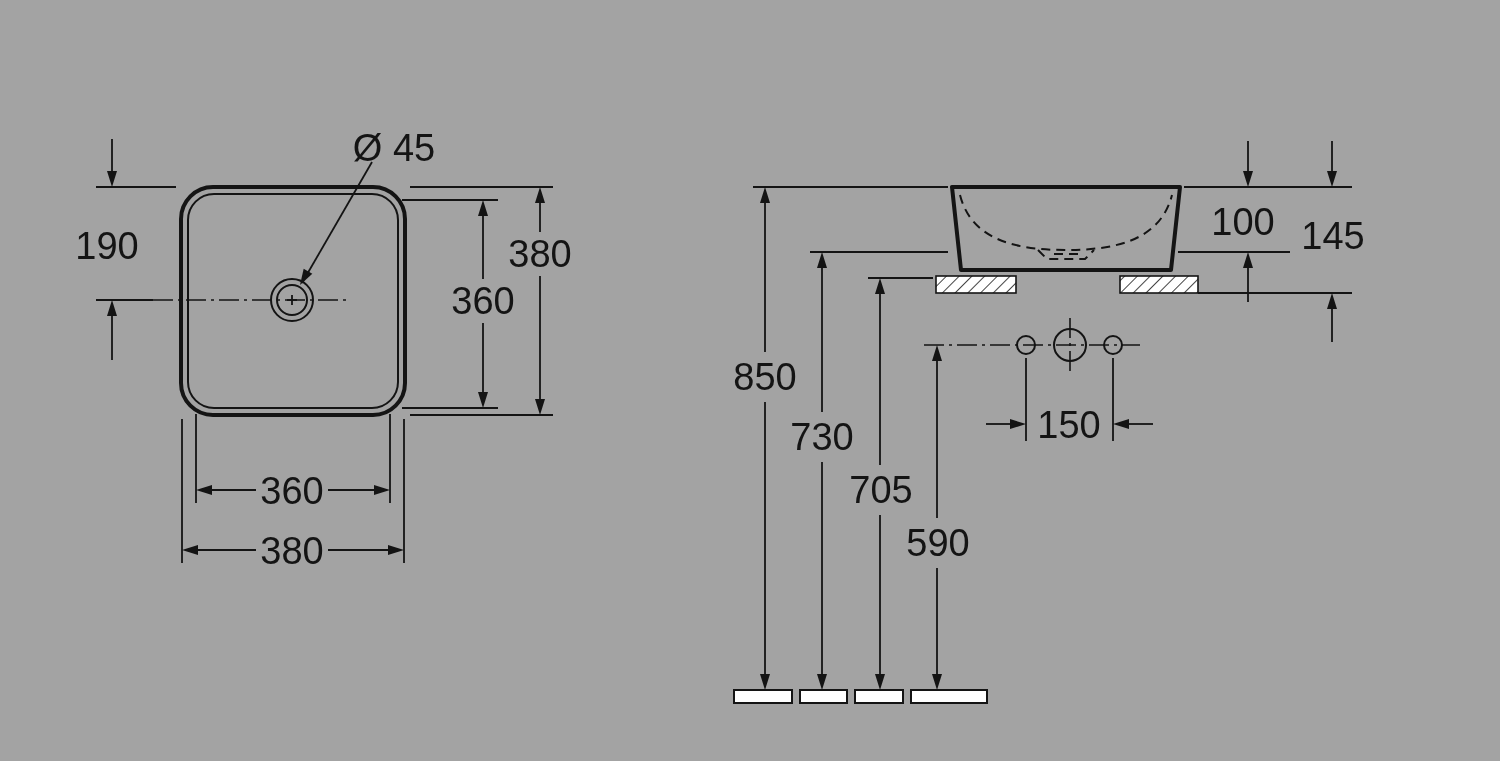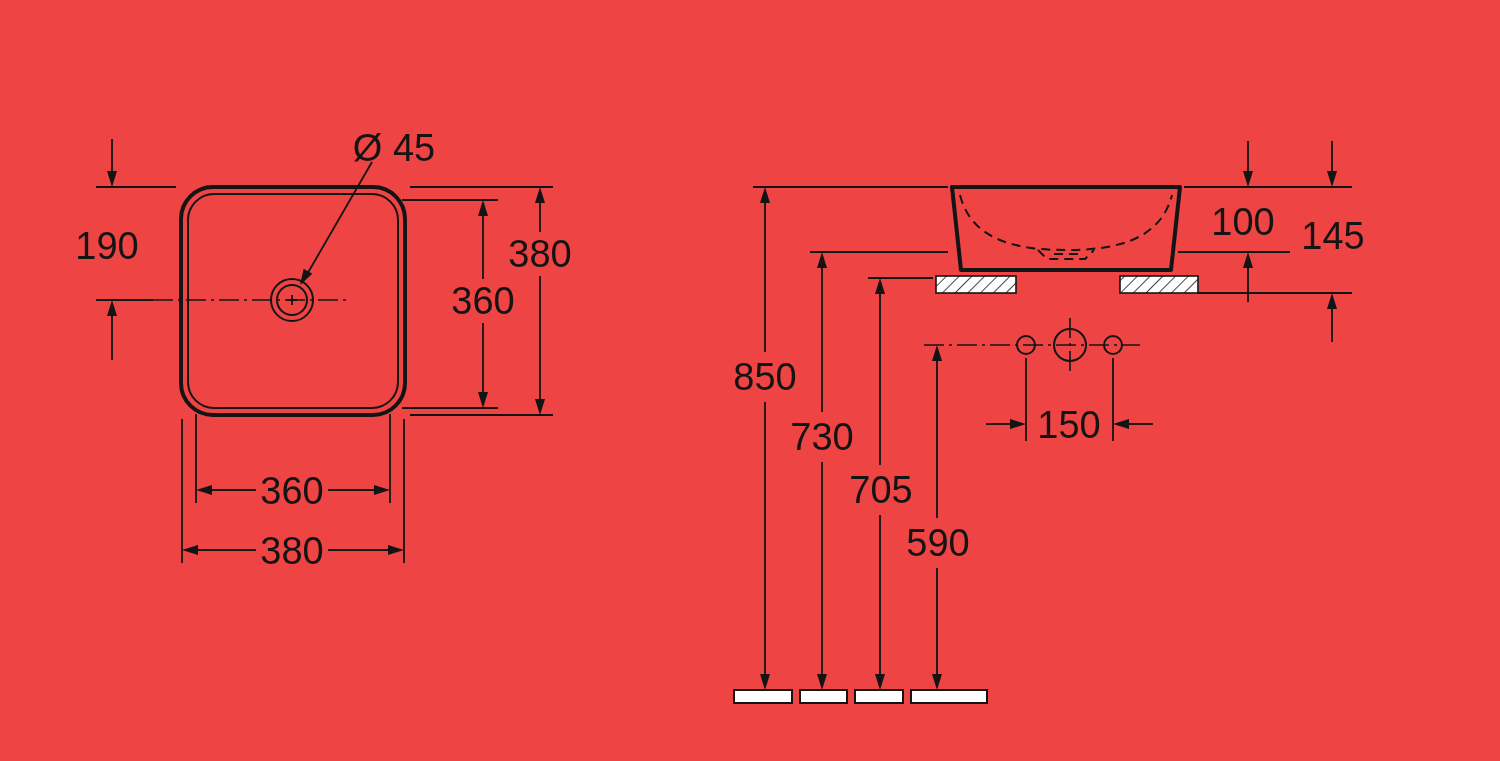--- a/index.html
+++ b/index.html
@@ -8,21 +8,21 @@
     background: #ffffff;
     width: 1500px;
     height: 761px;
     overflow: hidden;
     font-family: "Liberation Sans", sans-serif;
   }
   .canvas {
     position: relative;
     width: 1500px;
     height: 761px;
-    background: #ef4444;
+    background: #a3a3a3;
     text-align: right;
   }
   svg { display: block; }
   .outline {
     stroke: #141414;
     fill: none;
     stroke-width: 4;
     stroke-linejoin: round;
   }
   .outline-thin {

